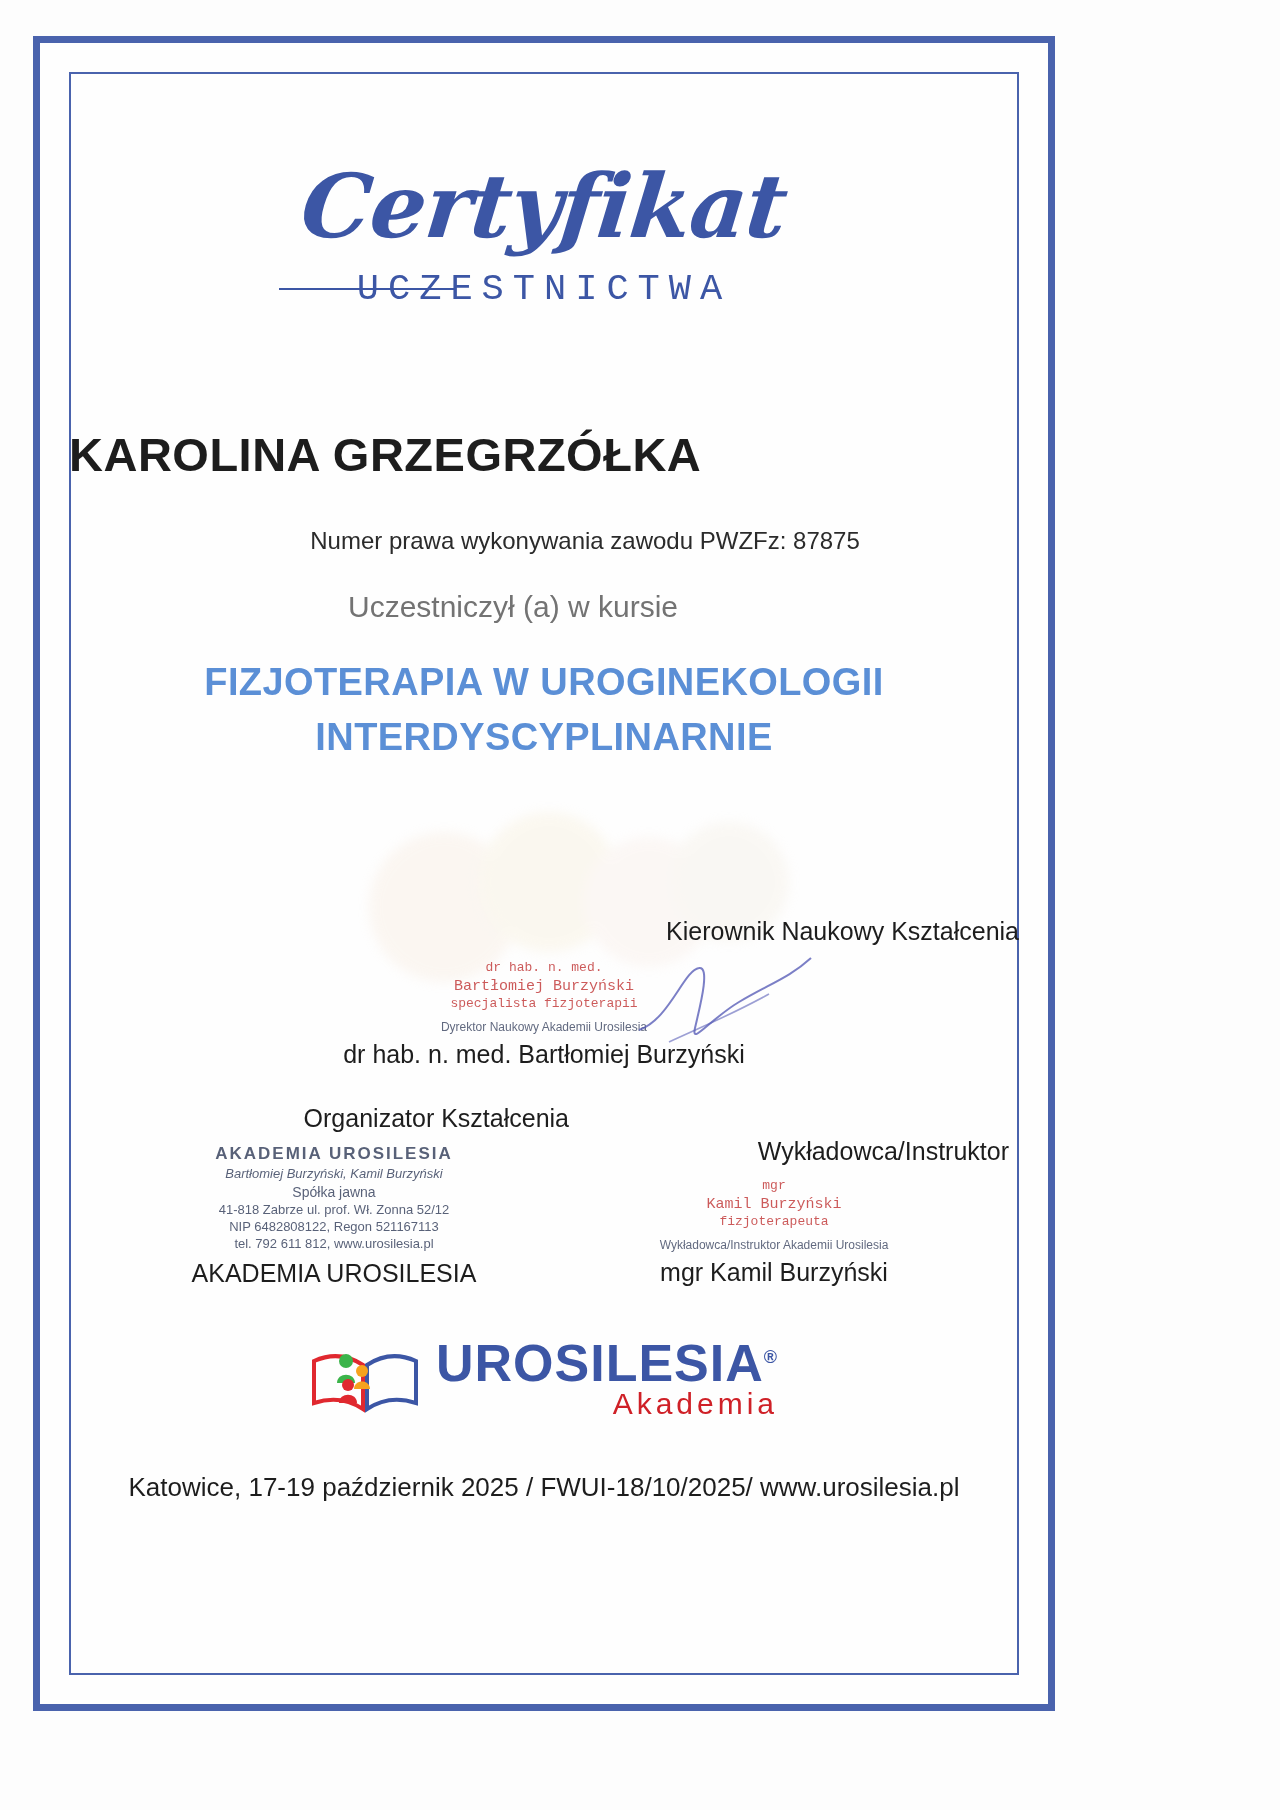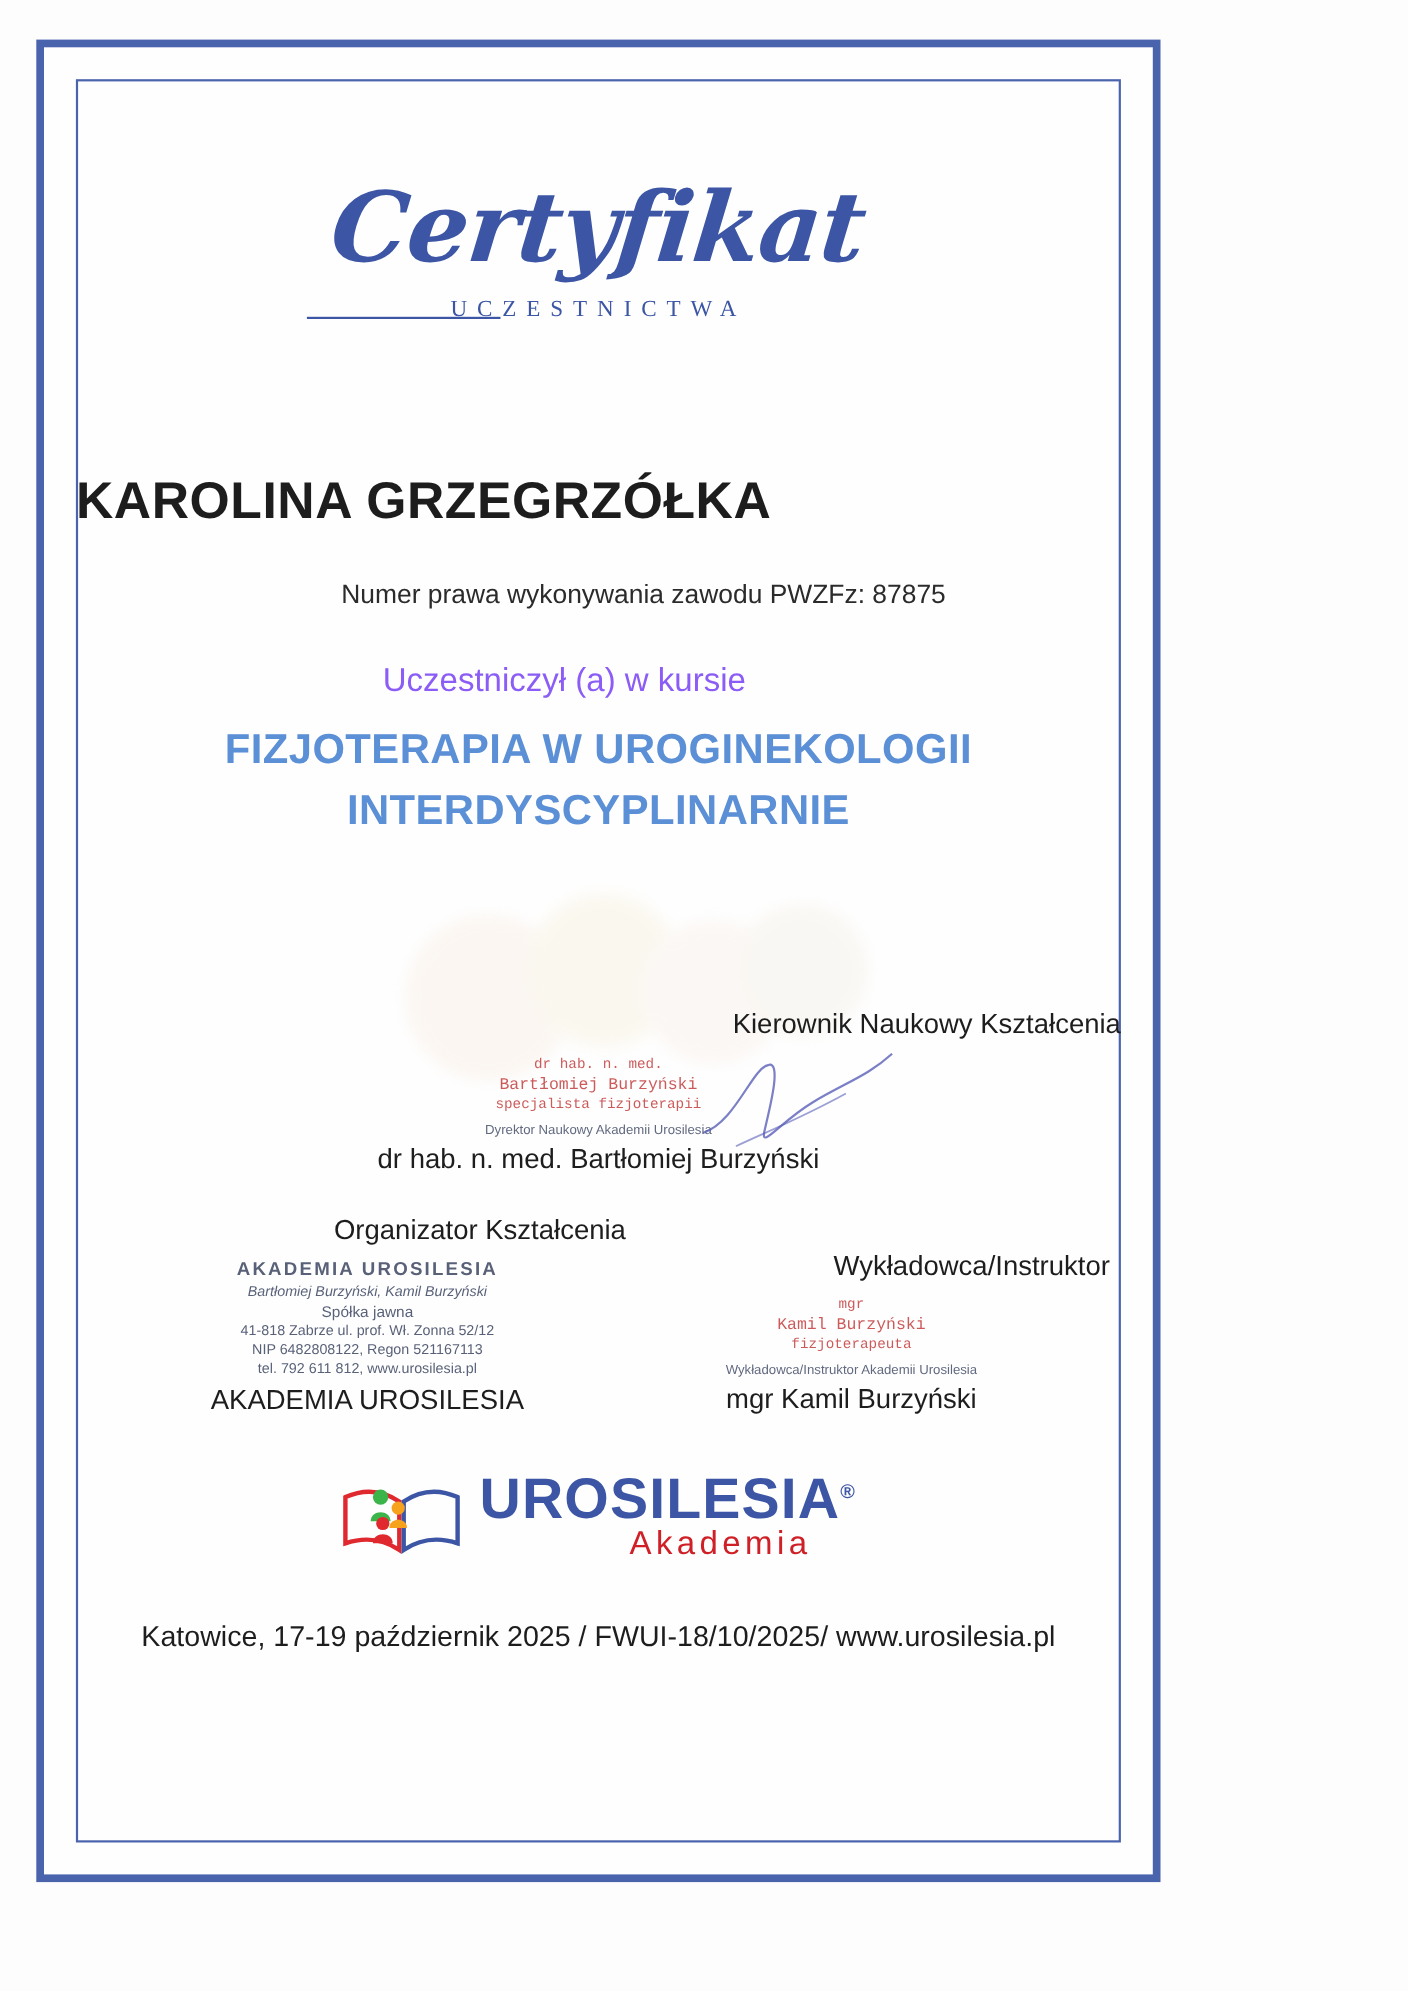--- a/index.html
+++ b/index.html
@@ -91,22 +91,22 @@
   }
   .title-sub-row {
     position: absolute;
     left: 0;
     top: 196px;
     width: 950px;
     text-align: center;
   }
   .title-sub {
     display: inline-block;
-    font-family: Liberation Serif, serif;
-    font-size: 21px;
+    font-family: Liberation Mono, monospace;
+    font-size: 37px;
     letter-spacing: 9px;
     color: #3c56a5;
     font-weight: 500;
     position: relative;
   }
   .title-rule {
     position: absolute;
     left: 210px;
     top: 216px;
     width: 176px;
@@ -131,25 +131,25 @@
     top: 455px;
     width: 1032px;
     text-align: center;
     font-size: 24px;
     color: #2b2b2b;
   }
 
   .participated {
     position: absolute;
     left: 0;
-    top: 530px;
+    top: 518px;
     width: 888px;
     text-align: center;
     font-size: 30px;
-    color: #8b5cf6;
+    color: #737373;
   }
 
   .course-title {
     position: absolute;
     left: 0;
     top: 583px;
     width: 950px;
     text-align: center;
     font-size: 38px;
     font-weight: bold;
@@ -252,21 +252,21 @@
     gap: 16px;
   }
   .logo-mark {
     width: 110px;
     height: 74px;
     position: relative;
   }
   .logo-text {
     display: flex;
     flex-direction: column;
-    align-items: center;
+    align-items: flex-end;
     line-height: 1;
   }
   .logo-main {
     font-size: 52px;
     font-weight: bold;
     color: #3c56a5;
     letter-spacing: 1px;
     position: relative;
   }
   .logo-reg {

